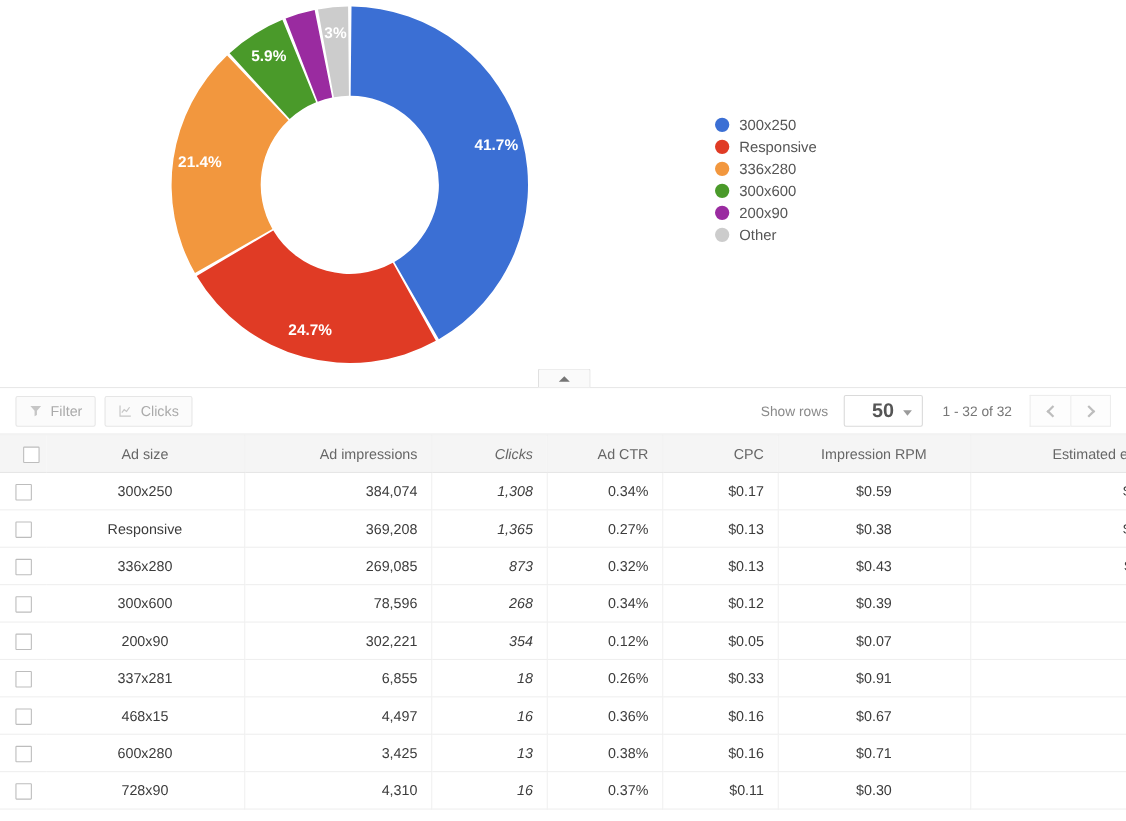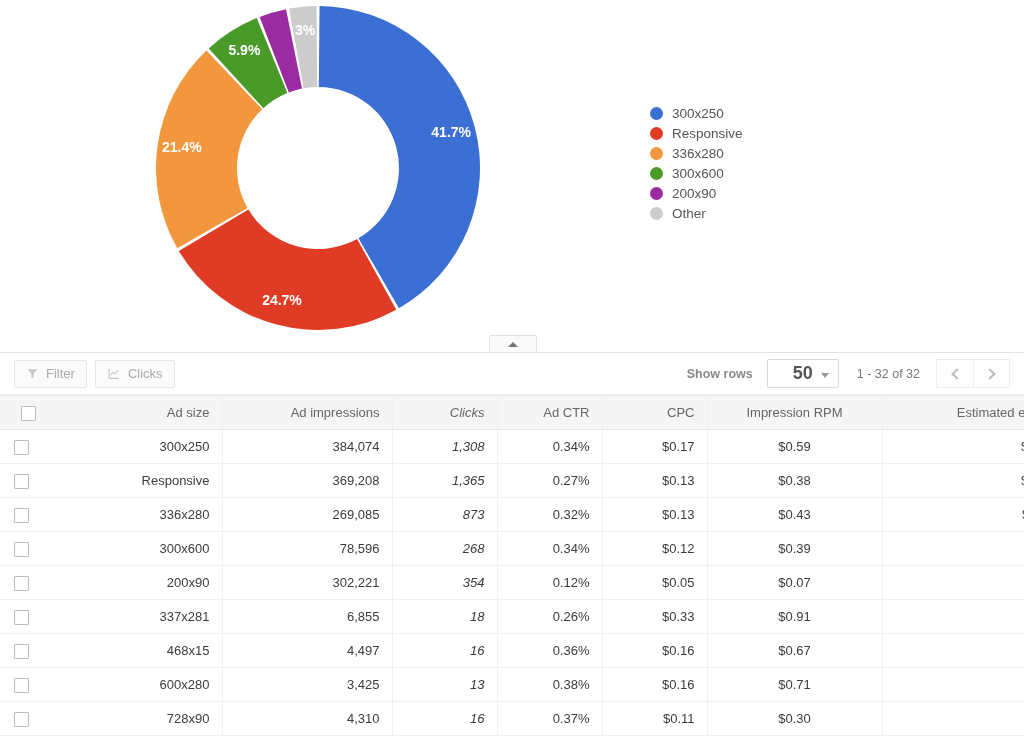--- a/index.html
+++ b/index.html
@@ -114,21 +114,21 @@
   .tb-btn svg { margin-right: 7px; }
 
   .tb-spacer { flex: 1 1 auto; }
 
   .tb-right {
     display: flex;
     align-items: center;
     font-size: 12.5px;
     color: #8a8a8a;
   }
-  #show-rows-label { margin-right: 14px; white-space: nowrap; font-weight: bold; }
+  #show-rows-label { margin-right: 14px; white-space: nowrap; }
   #rows-select {
     width: 72px; height: 29px;
     border: 1px solid #dadada;
     border-radius: 2px;
     background: #ffffff;
     display: flex;
     align-items: center;
     justify-content: center;
     position: relative;
     cursor: pointer;
@@ -180,21 +180,21 @@
   }
   table.data thead th {
     background: #f5f5f5;
     color: #666666;
     font-weight: normal;
     border-bottom: 1px solid #e6e6e6;
     border-top: 1px solid #ededed;
   }
   table.data tbody td { color: #3c3c3c; }
   .col-check { width: 42px; padding: 0 0 0 14px !important; border-right: none !important; }
-  .col-name  { width: 180px; text-align: right; }
+  .col-name  { width: 180px; text-align: center; }
   .col-imp   { width: 170px; text-align: right; }
   .col-clk   { width: 105px; text-align: right; font-style: italic; }
   .col-ctr   { width: 105px; text-align: right; }
   .col-cpc   { width: 105px; text-align: right; }
   .col-rpm   { width: 175px; text-align: center; }
   .col-earn  { width: 198px; text-align: right; border-right: none !important; }
 
   .cbx {
     width: 15px; height: 15px;
     border: 1px solid #bdbdbd;

